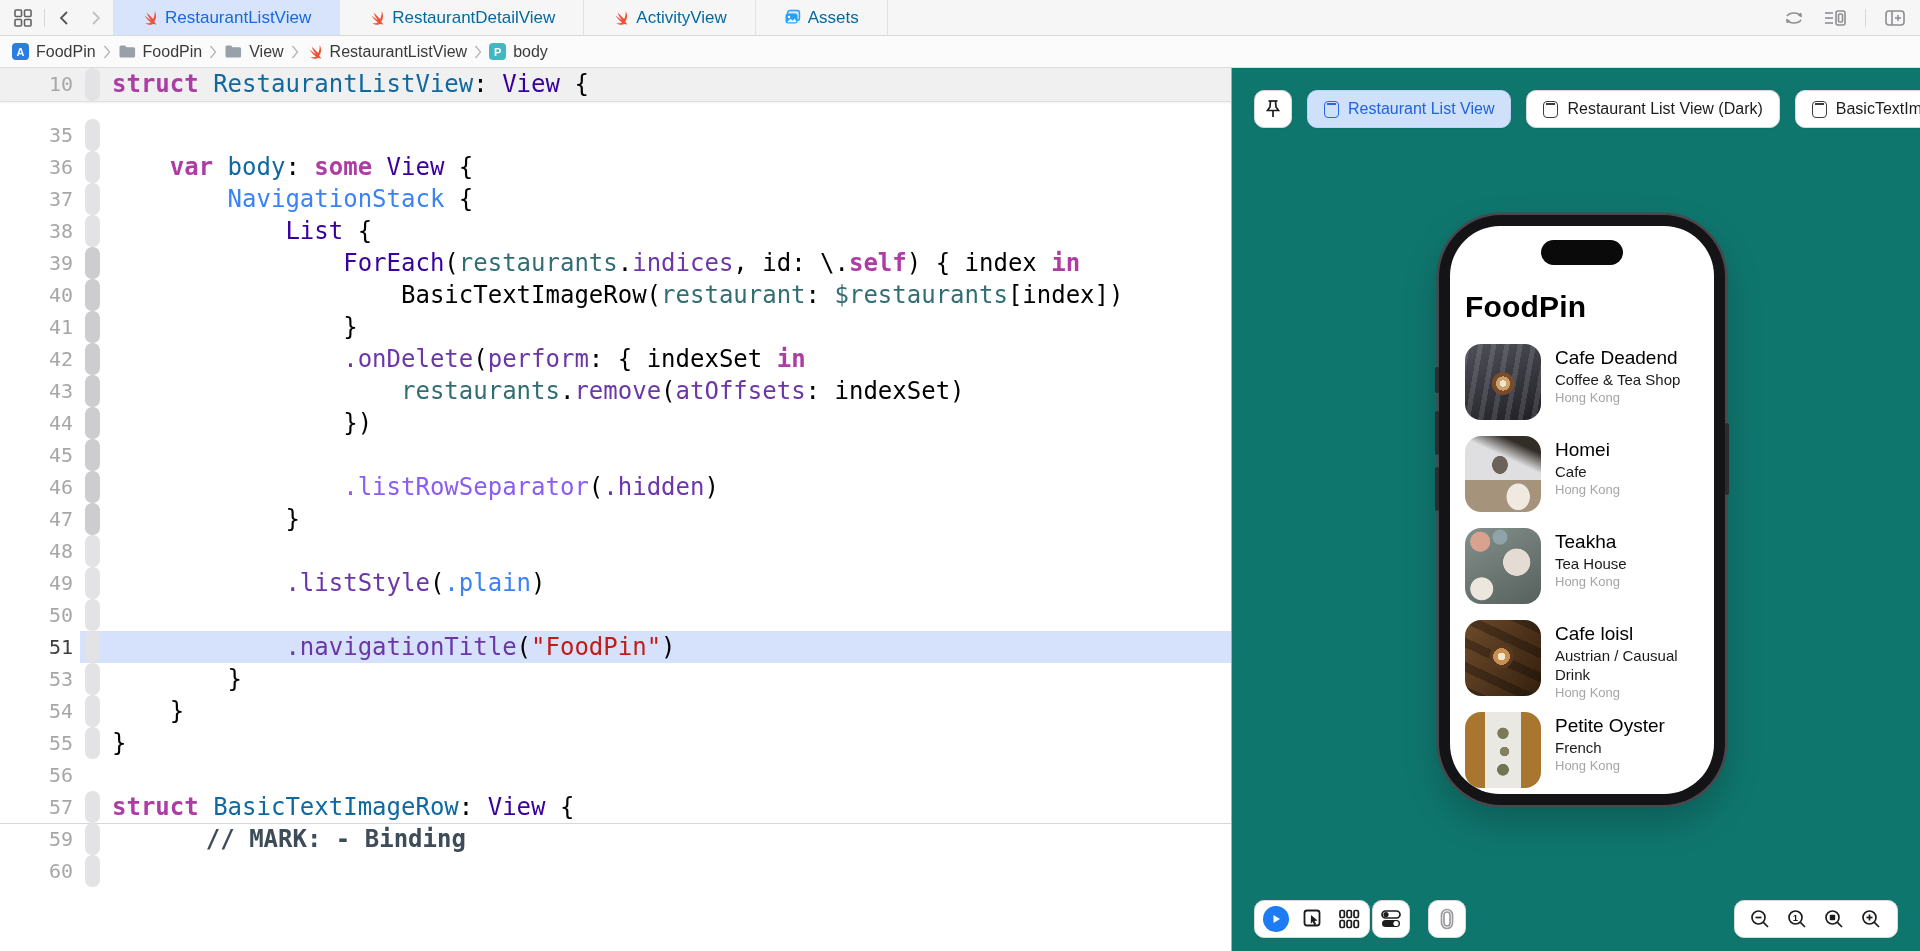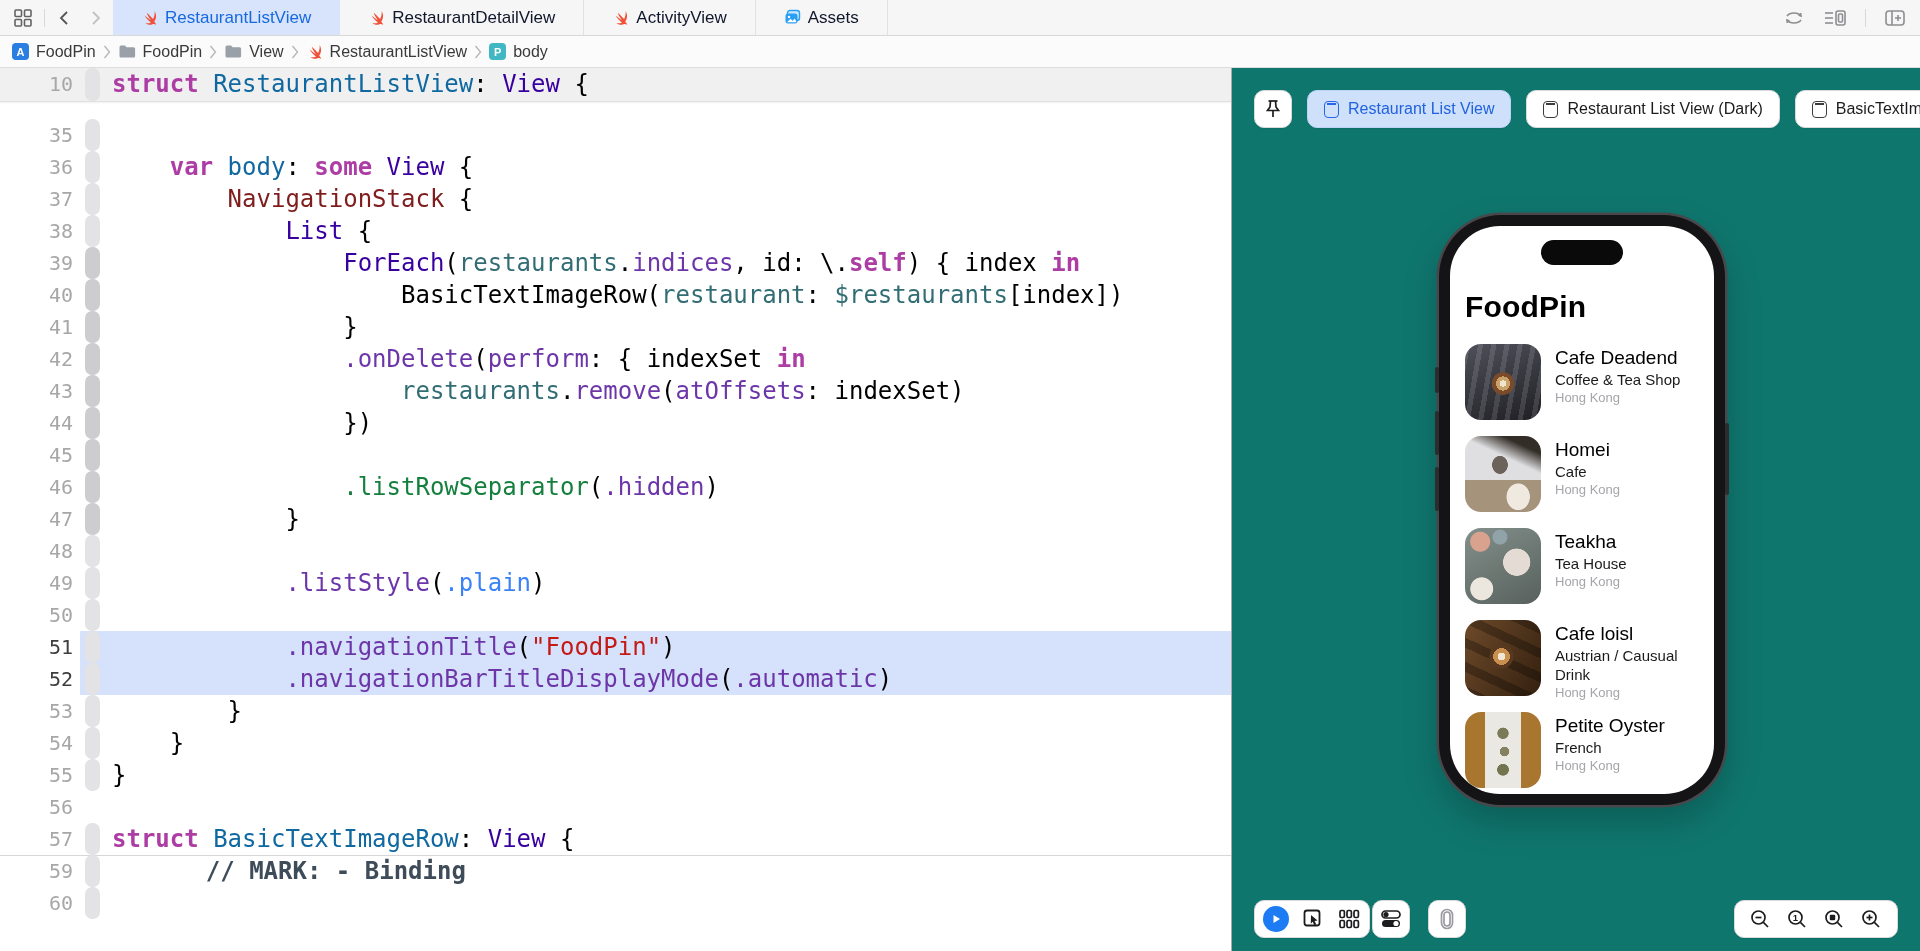--- a/index.html
+++ b/index.html
@@ -7,21 +7,21 @@
               font-family:"Liberation Sans", sans-serif; }
 
   
   .tabbar { height:36px; background:#f6f6f6; border-bottom:1px solid #d9d9d9;
             display:flex; align-items:stretch; position:relative; }
   .tab-controls { display:flex; align-items:center; padding:0 8px 0 12px; gap:10px; }
   .vsep { width:1px; height:18px; background:#d8d8d8; }
   .icon-btn { display:flex; align-items:center; justify-content:center; cursor:default; }
   .tabs { display:flex; align-items:stretch; }
   .tab { display:flex; align-items:center; justify-content:center; gap:7px;
-         padding:0 28px; font-size:17px; color:#0f172a; border-right:1px solid #e2e2e2; }
+         padding:0 28px; font-size:17px; color:#0369a1; border-right:1px solid #e2e2e2; }
   .tab.active { background:var(--active-tab-bg); color:var(--active-tab-text); border-right-color:transparent; }
   .tabbar-right { position:absolute; right:14px; top:0; height:36px;
                   display:flex; align-items:center; gap:18px; }
 
   
   .jumpbar { height:32px; background:#fbfbfb; border-bottom:1px solid #dcdcdc;
              display:flex; align-items:center; padding-left:12px; font-size:16px; color:#3a3a3a; }
   .crumb { display:flex; align-items:center; gap:7px; }
   .crumb-sep { margin:0 7px; display:flex; align-items:center; }
   .badge { width:17px; height:17px; border-radius:4px; color:#fff; font-size:11px; font-weight:bold;
@@ -286,21 +286,21 @@
             </div>
             <div class="codeln"><span class="tk-p" style="color: rgb(0, 0, 0);">    </span><span class="tk-kw" style="color: rgb(173, 61, 164);">var</span><span class="tk-p" style="color: rgb(0, 0, 0);"> </span><span class="tk-decl" style="color: rgb(15, 104, 160);">body</span><span class="tk-p" style="color: rgb(0, 0, 0);">: </span><span class="tk-kw" style="color: rgb(173, 61, 164);">some</span><span class="tk-p" style="color: rgb(0, 0, 0);"> </span><span class="tk-type" style="color: rgb(57, 0, 160);">View</span><span class="tk-p" style="color: rgb(0, 0, 0);"> {</span></div>
           </div>
         </div>
         <div class="srow">
           <div class="gutter">37</div>
           <div class="rest">
             <div class="ribbon">
               <div class="bar r1"></div>
             </div>
-            <div class="codeln"><span class="tk-p" style="color: rgb(0, 0, 0);">        </span><span class="tk-type" style="color: #7f1d1d;">NavigationStack</span><span class="tk-p" style="color: rgb(0, 0, 0);"> {</span></div>
+            <div class="codeln"><span class="tk-p" style="color: rgb(0, 0, 0);">        </span><span class="tk-type" style="color: #3b82f6;">NavigationStack</span><span class="tk-p" style="color: rgb(0, 0, 0);"> {</span></div>
           </div>
         </div>
         <div class="srow">
           <div class="gutter">38</div>
           <div class="rest">
             <div class="ribbon">
               <div class="bar r1"></div>
             </div>
             <div class="codeln"><span class="tk-p" style="color: rgb(0, 0, 0);">            </span><span class="tk-type" style="color: rgb(57, 0, 160);">List</span><span class="tk-p" style="color: rgb(0, 0, 0);"> {</span></div>
           </div>
@@ -367,21 +367,21 @@
             </div>
             <div class="codeln"></div>
           </div>
         </div>
         <div class="srow">
           <div class="gutter">46</div>
           <div class="rest">
             <div class="ribbon">
               <div class="bar r2"></div>
             </div>
-            <div class="codeln"><span class="tk-p" style="color: rgb(0, 0, 0);">                </span><span class="tk-call" style="color: #15803d;">.listRowSeparator</span><span class="tk-p" style="color: rgb(0, 0, 0);">(</span><span class="tk-call" style="color: rgb(108, 54, 169);">.hidden</span><span class="tk-p" style="color: rgb(0, 0, 0);">)</span></div>
+            <div class="codeln"><span class="tk-p" style="color: rgb(0, 0, 0);">                </span><span class="tk-call" style="color: #8b5cf6;">.listRowSeparator</span><span class="tk-p" style="color: rgb(0, 0, 0);">(</span><span class="tk-call" style="color: rgb(108, 54, 169);">.hidden</span><span class="tk-p" style="color: rgb(0, 0, 0);">)</span></div>
           </div>
         </div>
         <div class="srow">
           <div class="gutter">47</div>
           <div class="rest">
             <div class="ribbon">
               <div class="bar r2"></div>
             </div>
             <div class="codeln"><span class="tk-p" style="color: rgb(0, 0, 0);">            }</span></div>
           </div>
@@ -413,29 +413,20 @@
             <div class="codeln"></div>
           </div>
         </div>
         <div class="srow sel">
           <div class="gutter">51</div>
           <div class="rest">
             <div class="ribbon">
               <div class="bar r1"></div>
             </div>
             <div class="codeln"><span class="tk-p" style="color: rgb(0, 0, 0);">            </span><span class="tk-call" style="color: rgb(108, 54, 169);">.navigationTitle</span><span class="tk-p" style="color: rgb(0, 0, 0);">(</span><span class="tk-str" style="color: rgb(196, 26, 22);">"FoodPin"</span><span class="tk-p" style="color: rgb(0, 0, 0);">)</span></div>
-          </div>
-        </div>
-        <div class="srow sel">
-          <div class="gutter">52</div>
-          <div class="rest">
-            <div class="ribbon">
-              <div class="bar r1"></div>
-            </div>
-            <div class="codeln"><span class="tk-p" style="color: rgb(0, 0, 0);">            </span><span class="tk-call" style="color: rgb(108, 54, 169);">.navigationBarTitleDisplayMode</span><span class="tk-p" style="color: rgb(0, 0, 0);">(</span><span class="tk-call" style="color: rgb(108, 54, 169);">.automatic</span><span class="tk-p" style="color: rgb(0, 0, 0);">)</span></div>
           </div>
         </div>
         <div class="srow">
           <div class="gutter">53</div>
           <div class="rest">
             <div class="ribbon">
               <div class="bar r1"></div>
             </div>
             <div class="codeln"><span class="tk-p" style="color: rgb(0, 0, 0);">        }</span></div>
           </div>

